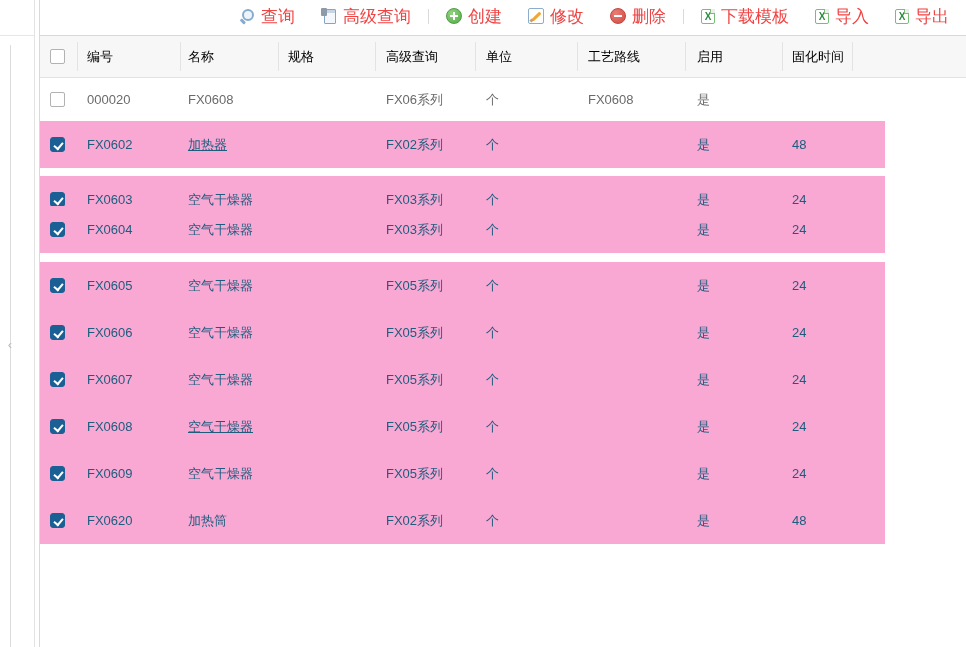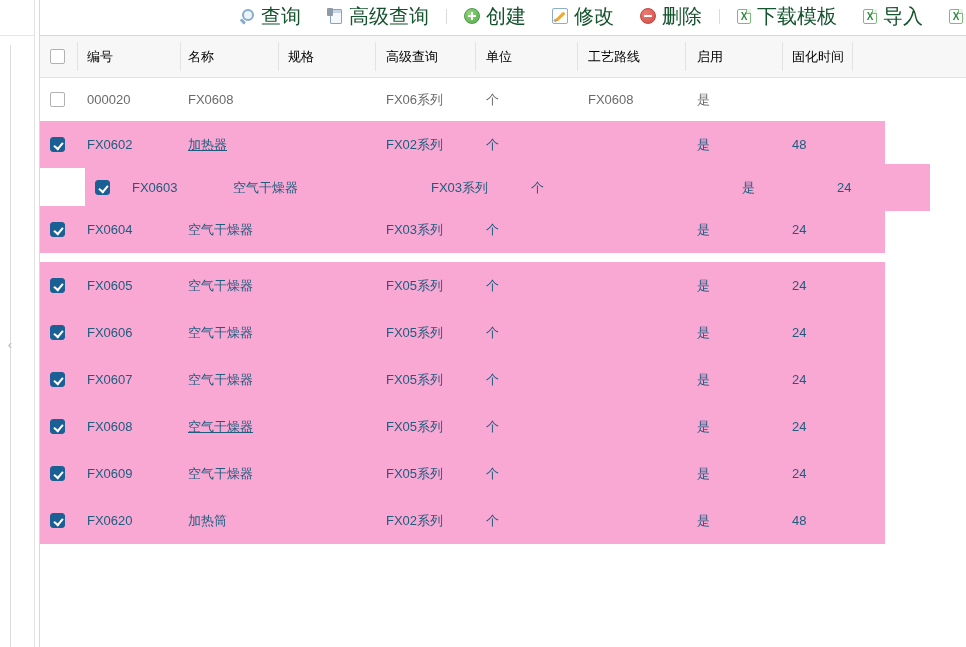--- a/index.html
+++ b/index.html
@@ -23,21 +23,21 @@
   
   .toolbar{position:absolute;left:0;top:0;right:0;height:35px;background:#fff;}
   .keyword{
     position:absolute;left:0;top:0;width:178px;height:30px;box-sizing:border-box;
     border:1px solid #cfcfcf;border-top:none;padding:0 10px;font-size:14px;color:#333;
     font-family:"Liberation Sans","DejaVu Sans",sans-serif;outline:none;
   }
   .keyword::placeholder{color:#9b9b9b;}
   .btns{position:absolute;left:186px;top:0;height:32px;display:flex;align-items:center;}
   .tbtn{display:flex;align-items:center;gap:6px;padding:0 13px;cursor:pointer;white-space:nowrap;}
-  .tlabel{font-size:20px;color:#14532d;}
+  .tlabel{font-size:17px;color:#ef4444;}
   .tdivider{width:1px;height:15px;background:#dadada;margin:0 4px;}
   .ticon{position:relative;display:inline-block;width:16px;height:16px;flex:none;}
 
   
   .icon-search-icon::before{content:"";position:absolute;right:1px;top:1px;width:8px;height:8px;
     border:2px solid #85abce;border-radius:50%;background:#eef4fa;}
   .icon-search-icon::after{content:"";position:absolute;left:1px;bottom:2px;width:6px;height:2.5px;
     background:#85abce;border-radius:1px;transform:rotate(45deg);}
 
   
@@ -198,21 +198,21 @@
           </span>
           <span class="cell c-code">FX0602</span>
           <span class="cell c-name name-link u">加热器</span>
           <span class="cell c-spec"></span>
           <span class="cell c-category">FX02系列</span>
           <span class="cell c-unit">个</span>
           <span class="cell c-route"></span>
           <span class="cell c-enabled">是</span>
           <span class="cell c-cure_time">48</span>
         </div>
-        <div class="row selected-bg" style="top: 164px; height: 47px; margin-left: 45px;">
+        <div class="row selected-bg" style="top: 176px; height: 47px;">
           <span class="cell c-cb">
             <span class="checkbox checked"></span>
           </span>
           <span class="cell c-code">FX0603</span>
           <span class="cell c-name name-link">空气干燥器</span>
           <span class="cell c-spec"></span>
           <span class="cell c-category">FX03系列</span>
           <span class="cell c-unit">个</span>
           <span class="cell c-route"></span>
           <span class="cell c-enabled">是</span>

